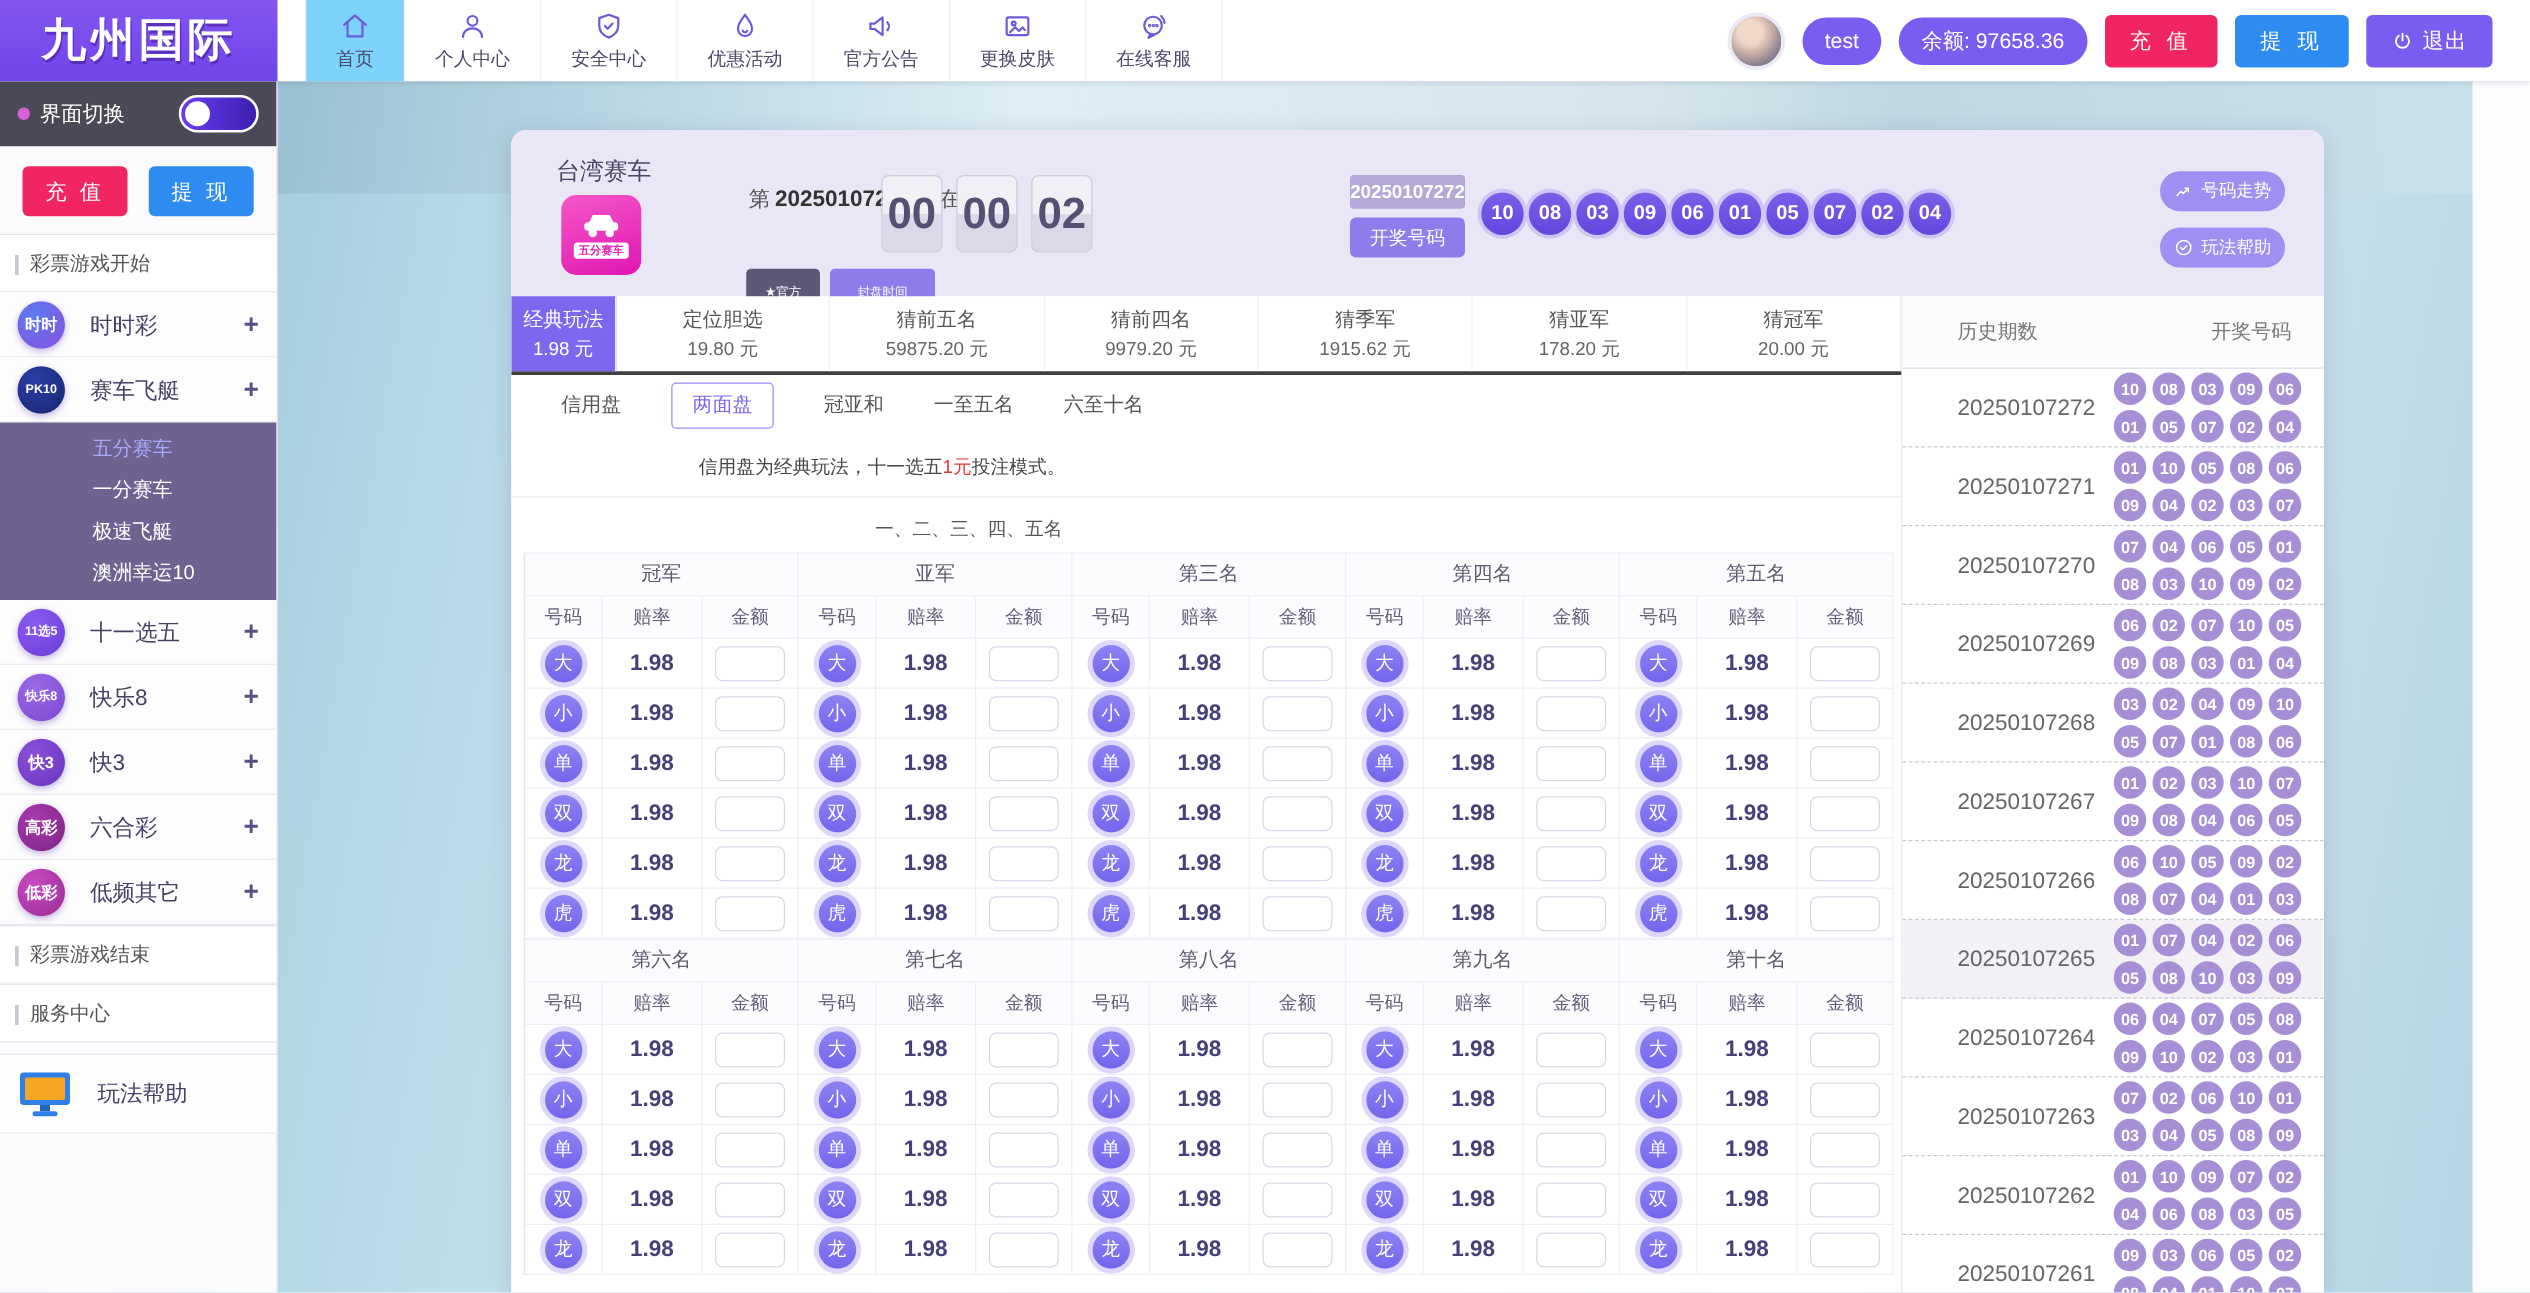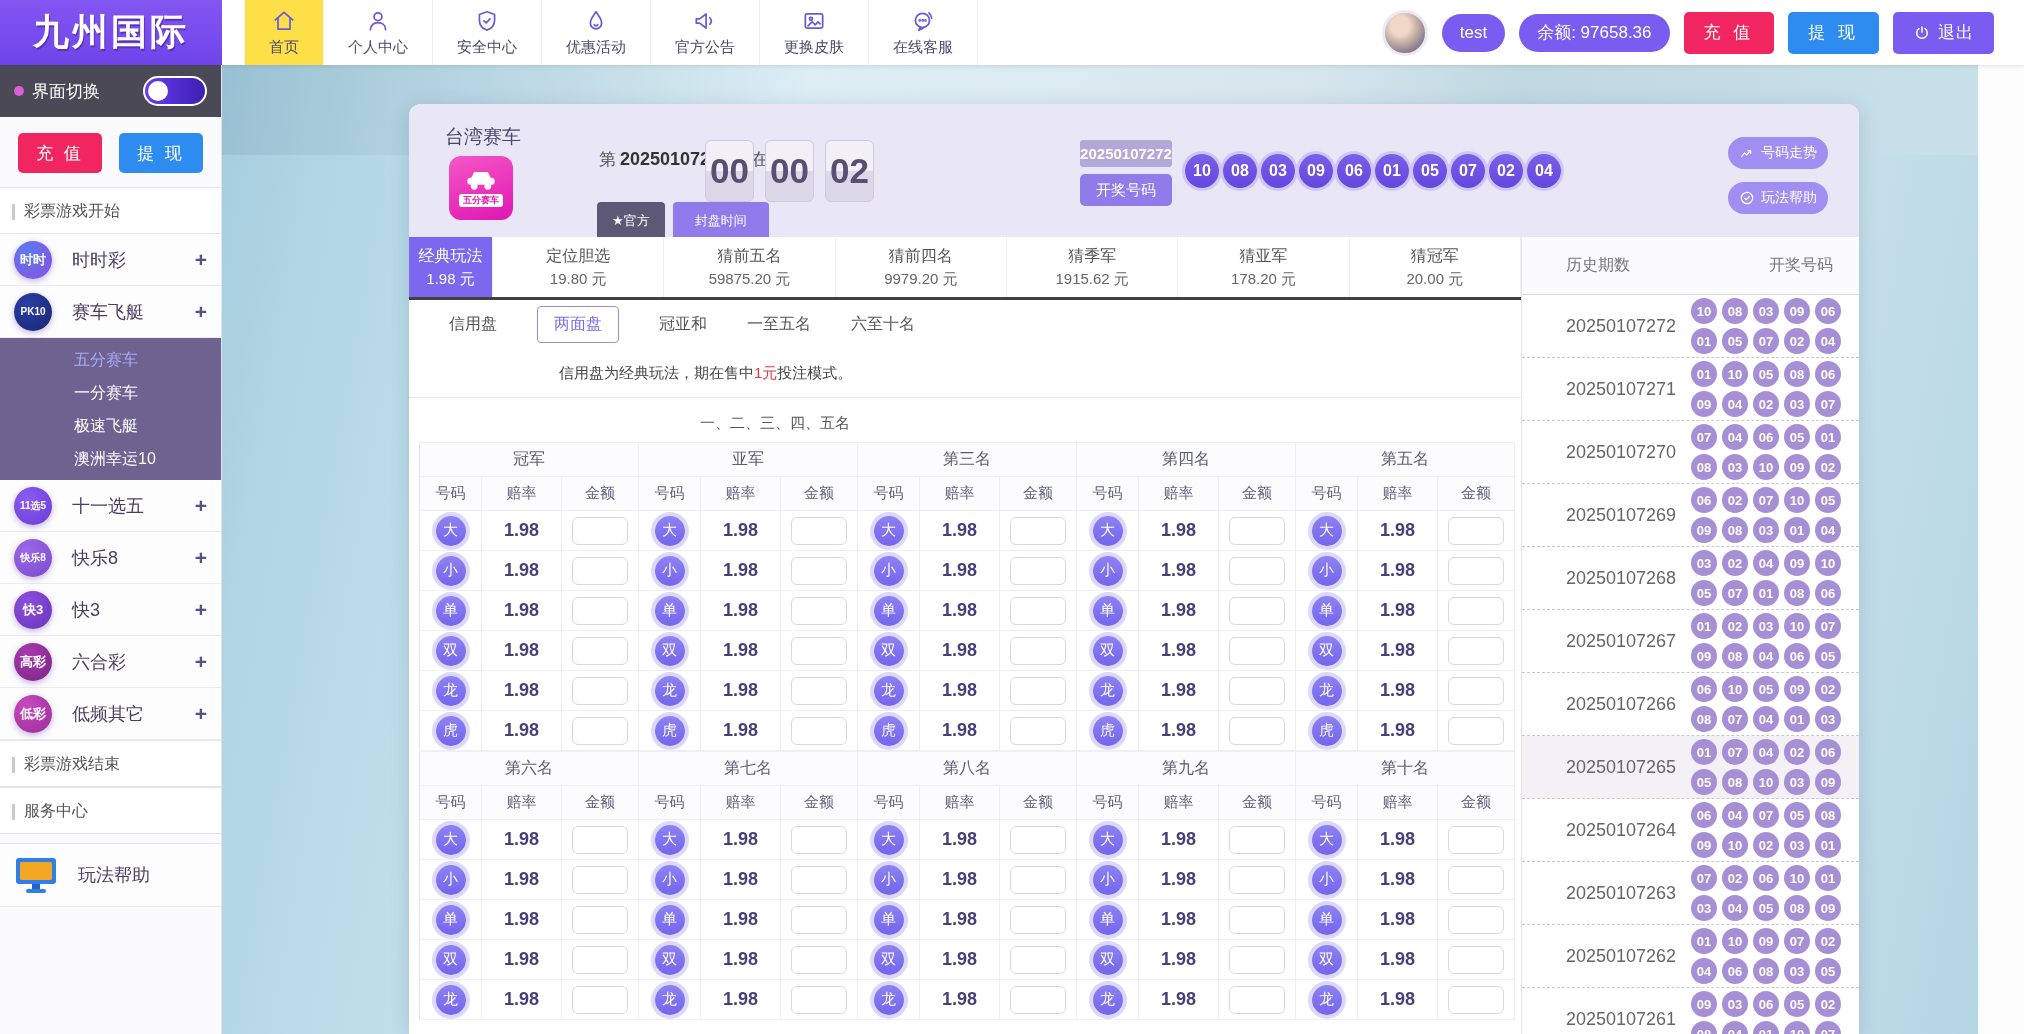--- a/index.html
+++ b/index.html
@@ -14,21 +14,21 @@
   
   .topbar { position:absolute; top:0; left:0; right:0; height:65px; background:#fff; display:flex; z-index:30;
     box-shadow:0 1px 4px rgba(60,60,110,.15); }
   .logo { width:222px; height:65px; background:linear-gradient(180deg,#8356f2,#6f44e9); color:#fff;
     font-size:36px; font-weight:bold; display:flex; align-items:center; justify-content:center;
     letter-spacing:3px; text-shadow:1px 2px 0 rgba(60,20,140,.5); }
   .nav { display:flex; margin-left:22px; }
   .nav-item { display:flex; flex-direction:column; align-items:center; justify-content:center;
     padding:0 24px; border-right:1px solid #efeef6; color:#4a4a6a; font-size:15px; gap:4px; cursor:pointer; }
   .nav-item:first-child { border-left:1px solid #efeef6; }
-  .nav-item.active { background:#fde047; }
+  .nav-item.active { background:#7dd3fc; }
   .nav-ic svg { width:26px; height:26px; stroke:#6b5ad8; fill:none; stroke-width:1.6;
     stroke-linecap:round; stroke-linejoin:round; display:block; }
   .user { margin-left:auto; display:flex; align-items:center; gap:14px; padding-right:30px; }
   .avatar { width:46px; height:46px; border-radius:50%; border:3px solid #ece9f6;
     background: radial-gradient(circle at 38% 32%, #efd8c8 0 26%, #c9b2a6 45%, #8d7f92 72%, #6d6278); }
   .pill { background:#7a5cf0; color:#fff; border-radius:19px; height:38px; display:flex;
     align-items:center; padding:0 18px; font-size:17px; }
   .tb-btn { height:42px; border-radius:5px; color:#fff; font-size:17px; display:flex; align-items:center;
     justify-content:center; padding:0 20px; letter-spacing:4px; cursor:pointer; gap:7px; }
   .tb-btn svg { width:18px; height:18px; stroke:#fff; fill:none; stroke-width:2; stroke-linecap:round; }
@@ -70,21 +70,21 @@
   .game-icon { position:absolute; left:40px; top:52px; width:64px; height:64px; border-radius:12px;
     background:linear-gradient(160deg,#f557c8,#e016b2); overflow:hidden; cursor:pointer;
     display:flex; flex-direction:column; align-items:center; justify-content:flex-start; }
   .game-icon svg { width:44px; height:34px; margin-top:4px; }
   .icon-caption { background:#fff; color:#e020b0; font-size:9px; font-weight:bold; border-radius:3px;
     padding:1px 4px; line-height:1.2; }
   .issue-line { position:absolute; left:190px; top:44px; font-size:17px; color:#555; }
   .issue-line b { font-size:18px; color:#333; margin:0 4px; }
   .issue-btns { position:absolute; left:188px; top:98px; display:flex; gap:8px; }
   .hd-btn { height:38px; display:flex; align-items:center; justify-content:center; padding:0 15px;
-    border-radius:4px; color:#fff; font-size:13px; cursor:pointer; }
+    border-radius:4px; color:#fff; font-size:10px; cursor:pointer;margin-top:13px; }
   .btn-official { background:#5c5876; } .btn-close { background:#8f7bea; padding:0 22px; }
   .countdown { position:absolute; left:296px; top:36px; display:flex; gap:11px; }
   .cd-card { width:49px; height:62px; border-radius:6px; display:flex; align-items:center; justify-content:center;
     background:linear-gradient(180deg,#f2f0f6 0 50%,#dcd8e8 50% 100%); border:1px solid #cfcadd;
     font-size:35px; font-weight:bold; color:#565072; }
   .last-issue { position:absolute; left:671px; top:36px; width:92px; height:27px; background:#b3a8d8;
     border-radius:3px; color:#fff; font-weight:bold; font-size:15px; display:flex; align-items:center;
     justify-content:center; }
   .btn-draw { position:absolute; left:671px; top:70px; width:92px; height:32px; background:#8f7bea;
     border-radius:5px; color:#fff; font-size:15px; display:flex; align-items:center; justify-content:center;
@@ -399,21 +399,21 @@
           </div>
         </div>
       <div class="subtabs" id="subtabs">
         <span>信用盘</span>
       <span class="subtab-box">两面盘</span>
           <span class="subtab-plain">冠亚和</span>
           <span class="subtab-plain">一至五名</span>
           <span class="subtab-plain">六至十名</span>
         </div>
       <div class="notice">
-        <span>信用盘为经典玩法，期在售中</span><span class="hl">1元</span><span>投注模式。</span>
+        <span>信用盘为经典玩法，十一选五</span><span class="hl">1元</span><span>投注模式。</span>
       </div>
       <div class="rule"></div>
       <div id="bet-tables">
           <div class="bet-title">一、二、三、四、五名</div>
           <table class="bet-table">
             <colgroup>
               <col style="width: 62px;">
               <col style="width: 80px;">
               <col style="width: 77px;">
               <col style="width: 62px;">

